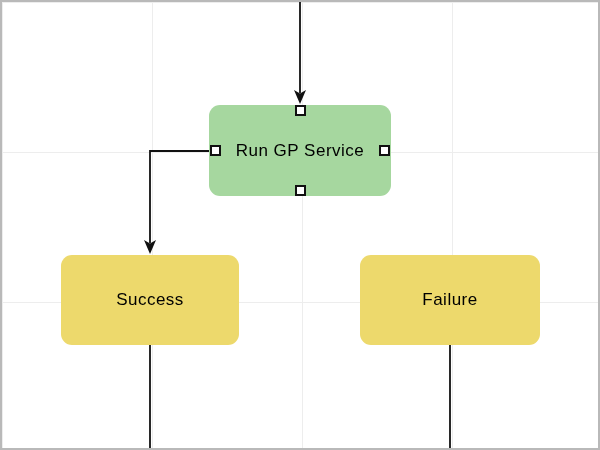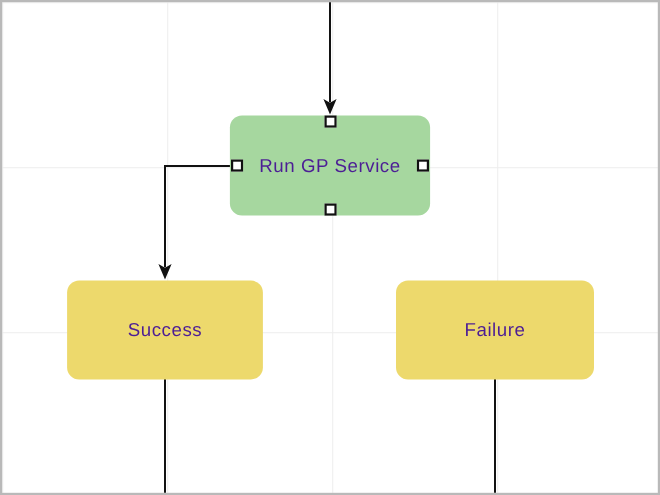--- a/index.html
+++ b/index.html
@@ -21,21 +21,21 @@
     pointer-events:none;
   }
   .links path { pointer-events:stroke; }
   .link { fill:none; stroke:#111111; stroke-width:1.8px; }
   .head { fill:#111111; stroke:none; }
   .node {
     position:absolute;
     border-radius:11px;
     display:flex; align-items:center; justify-content:center;
     font-size:17px; font-weight:400; letter-spacing:0.5px;
-    color:#4c1d95;
+    color:#000000;
     cursor:default;
   }
   .node-rungp   { left:207px; top:103px; width:182px; height:91px; }
   .node-success { left:59px;  top:253px; width:178px; height:90px;text-align:center; }
   .node-failure { left:358px; top:253px; width:180px; height:90px; }
   .handle {
     position:absolute;
     width:7px; height:7px;
     background:#ffffff;
     border:2px solid #111111;

